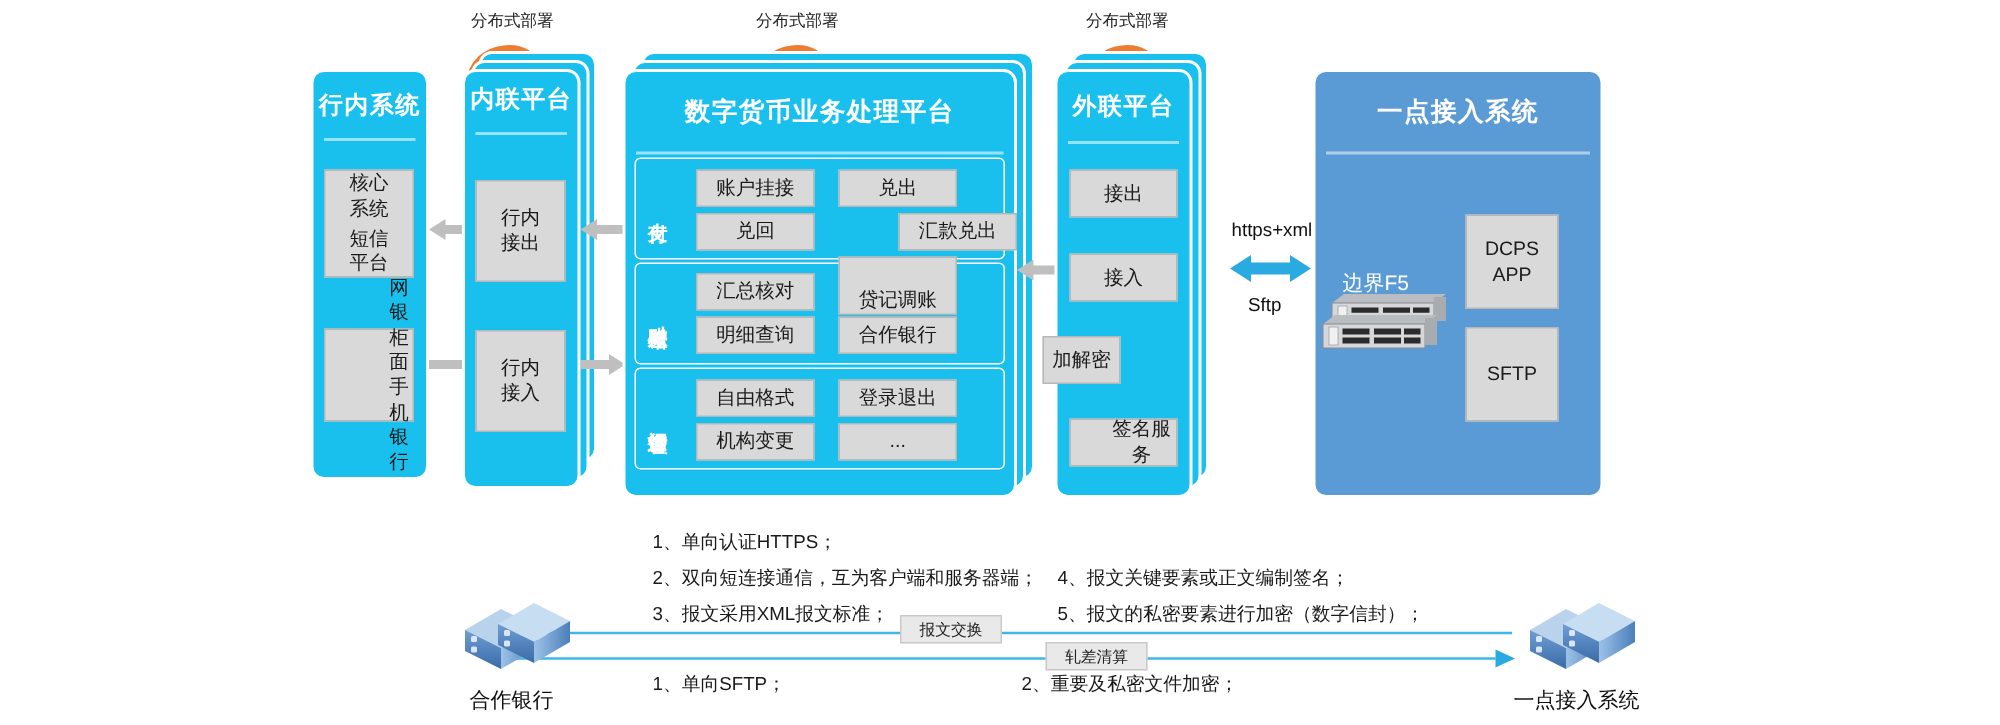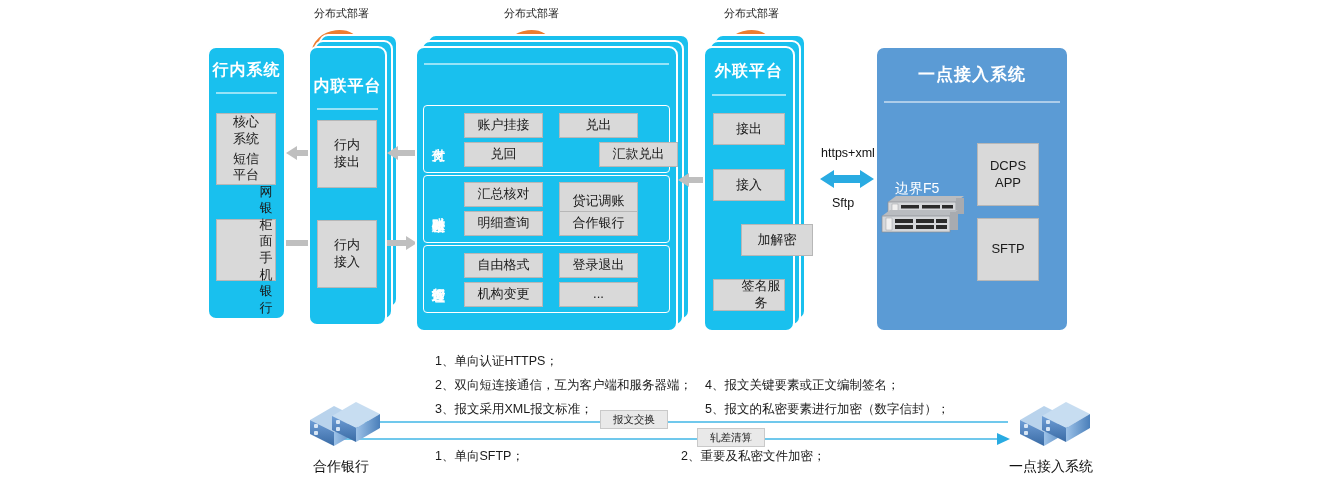--- a/index.html
+++ b/index.html
@@ -115,21 +115,21 @@
 <svg class="garrow" style="left:286px;top:145px;" width="42" height="16">
   <polygon points="0,8 11,1 11,5 42,5 42,11 11,11 11,15" fill="#bfbfbf"></polygon>
 </svg>
 <svg class="garrow" style="left:286px;top:235px;" width="42" height="16">
   <polygon points="42,8 31,1 31,5 0,5 0,11 31,11 31,15" fill="#bfbfbf"></polygon>
 </svg>
 
 <div class="stack-layer" style="left:319px;top:34px;width:79px;height:274px;"></div>
 <div class="stack-layer" style="left:314px;top:40px;width:79px;height:280px;"></div>
 <div class="panel" style="left:308px;top:46px;width:79px;height:280px;">
-  <div class="panel-title" style="margin-top:28px;">内联平台</div>
+  <div class="panel-title" style="margin-top:8px;">内联平台</div>
   <div class="title-rule" style="margin-top:11px;"></div>
 </div>
 <div class="gbox" style="left:317px;top:120px;width:60px;height:68px;">
   <span>行内</span>
   <span>接出</span>
 </div>
 <div class="gbox" style="left:317px;top:220px;width:60px;height:68px;">
   <span>行内</span>
   <span>接入</span>
 </div>
@@ -137,20 +137,21 @@
 <svg class="garrow" style="left:387px;top:145px;" width="30" height="16">
   <polygon points="0,8 11,1 11,5 30,5 30,11 11,11 11,15" fill="#bfbfbf"></polygon>
 </svg>
 <svg class="garrow" style="left:387px;top:235px;" width="30" height="16">
   <polygon points="30,8 19,1 19,5 0,5 0,11 19,11 19,15" fill="#bfbfbf"></polygon>
 </svg>
 
 <div class="stack-layer" style="left:427px;top:34px;width:263px;height:286px;"></div>
 <div class="stack-layer" style="left:421px;top:40px;width:263px;height:286px;"></div>
 <div class="panel" style="left:415px;top:46px;width:263px;height:286px;">
+  <div class="panel-title" style="margin-top:15px;font-size:17px;">数字货币业务处理平台</div>
   <div class="title-rule" style="margin-top:15px;"></div>
 </div>
 
 <div class="grp" style="left:423px;top:105px;width:247px;height:68px;"></div>
 <div class="vlabel" style="left:427px;top:109px;width:22px;height:60px;">支付</div>
 <div class="gbox" style="left:464px;top:113px;width:79px;height:25px;">
     <span>账户挂接</span>
   </div>
 <div class="gbox" style="left:559px;top:113px;width:79px;height:25px;">
     <span>兑出</span>
@@ -160,21 +161,21 @@
   </div>
 <div class="gbox" style="left:559px;top:142px;width:79px;height:25px;margin-left:40px;">
     <span>汇款兑出</span>
   </div>
 
 <div class="grp" style="left:423px;top:175px;width:247px;height:68px;"></div>
 <div class="vlabel" style="left:427px;top:178px;width:22px;height:62px;">对账差错</div>
 <div class="gbox" style="left:464px;top:182px;width:79px;height:25px;">
     <span>汇总核对</span>
   </div>
-<div class="gbox" style="left:559px;top:182px;width:79px;height:39px;">
+<div class="gbox" style="left:559px;top:171px;width:79px;height:39px;justify-content:flex-end;">
     <span>贷记调账</span>
   </div>
 <div class="gbox" style="left:464px;top:211px;width:79px;height:25px;">
     <span>明细查询</span>
   </div>
 <div class="gbox" style="left:559px;top:211px;width:79px;height:25px;">
     <span>合作银行</span>
   </div>
 
 <div class="grp" style="left:423px;top:245px;width:247px;height:68px;"></div>
@@ -201,21 +202,21 @@
 <div class="panel" style="left:703px;top:46px;width:92px;height:286px;">
   <div class="panel-title" style="margin-top:13px;">外联平台</div>
   <div class="title-rule" style="margin-top:12px;"></div>
 </div>
 <div class="gbox" style="left:713px;top:113px;width:72px;height:32px;">
     <span>接出</span>
   </div>
 <div class="gbox" style="left:713px;top:169px;width:72px;height:32px;">
     <span>接入</span>
   </div>
-<div class="gbox" style="left:741px;top:224px;width:72px;height:32px;">
+<div class="gbox" style="left:695px;top:224px;width:52px;height:32px;">
     <span>加解密</span>
   </div>
 <div class="gbox" style="left:713px;top:279px;width:72px;height:32px;padding-left:24px;">
     <span>签名服务</span>
   </div>
 
 <div class="plabel" style="left:821px;top:146px;">https+xml</div>
 <svg class="abs" style="left:820px;top:168px;" width="54" height="22">
   <polygon points="0,11 14,2 14,7 40,7 40,2 54,11 40,20 40,15 14,15 14,20" fill="#29abe2"></polygon>
 </svg>

